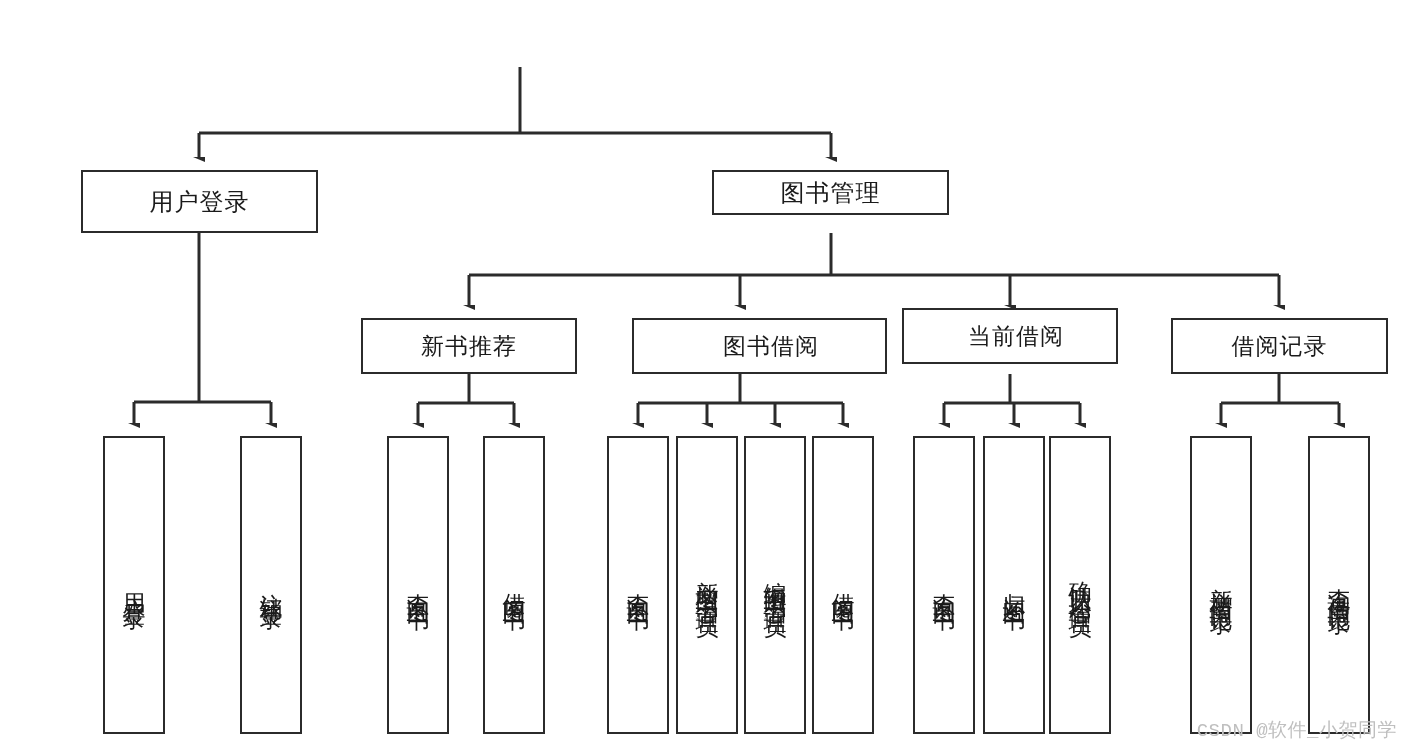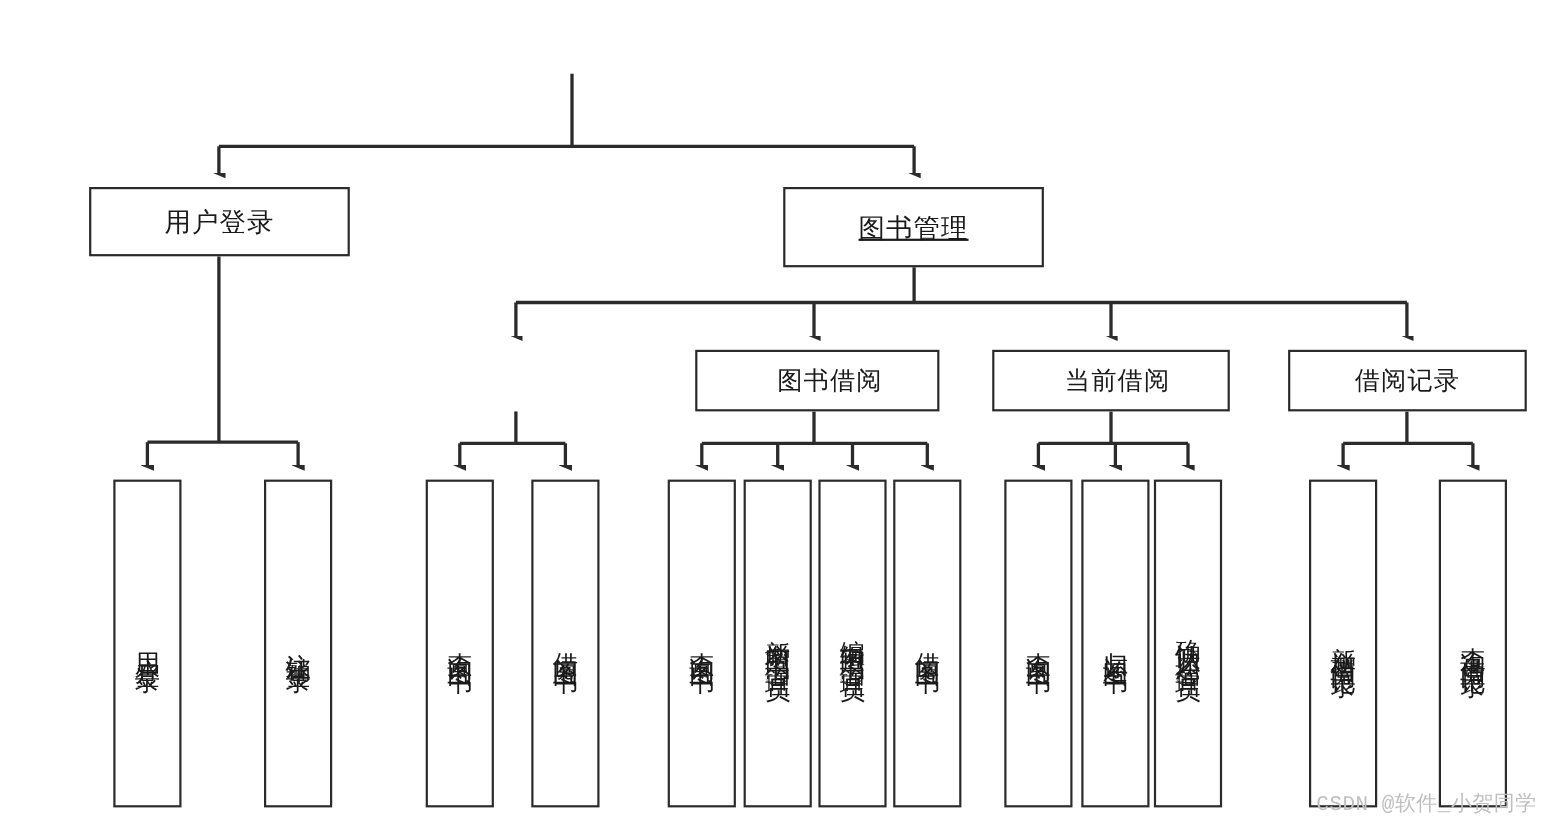--- a/index.html
+++ b/index.html
@@ -125,28 +125,31 @@
       <path d="M 1221 403 L 1339 403"></path>
       <path d="M 1221 403 L 1221 424" marker-end="url(#arrow)"></path>
       <path d="M 1339 403 L 1339 424" marker-end="url(#arrow)"></path>
     </g>
   </svg>
 
 
   <div class="node lvl2" style="left:81px; top:170px; width:237px; height:63px;">
     <span class="htext">用户登录</span>
   </div>
-  <div class="node lvl2" style="left:712px; top:170px; width:237px; height:73px;text-decoration:underline;">
+  <div class="node lvl2" style="left:712px; top:170px; width:237px; height:45px;">
     <span class="htext">图书管理</span>
   </div>
 
-  <div class="node lvl3" style="left:632px; top:318px; width:222px; height:56px;padding-left:23px;">
+  <div class="node lvl3" style="left:361px; top:318px; width:216px; height:56px;">
+    <span class="htext">新书推荐</span>
+  </div>
+  <div class="node lvl3" style="left:632px; top:318px; width:255px; height:56px;padding-left:23px;">
     <span class="htext">图书借阅</span>
   </div>
-  <div class="node lvl3" style="left:902px; top:318px; width:216px; height:56px;padding-left:12px;">
+  <div class="node lvl3" style="left:902px; top:308px; width:216px; height:56px;padding-left:12px;">
     <span class="htext">当前借阅</span>
   </div>
   <div class="node lvl3" style="left:1171px; top:318px; width:217px; height:56px;">
     <span class="htext">借阅记录</span>
   </div>
 
   <div class="node leaf" style="left:103px; top:436px; width:62px; height:298px;">
     <span class="vtext">用户登录</span>
   </div>
   <div class="node leaf" style="left:240px; top:436px; width:62px; height:298px;">

